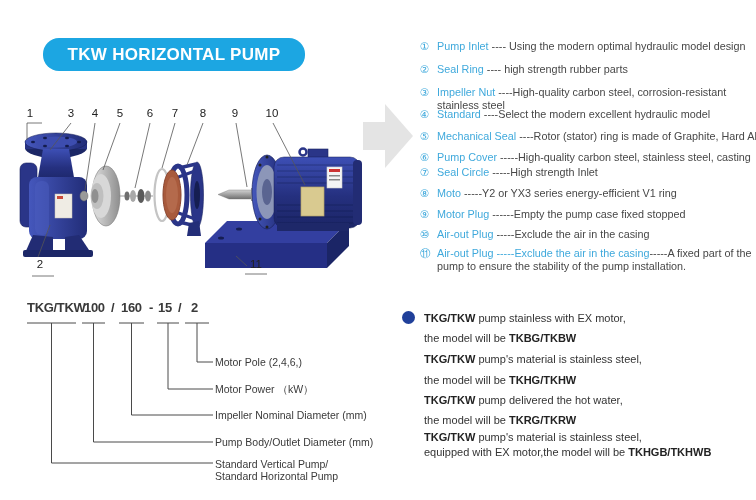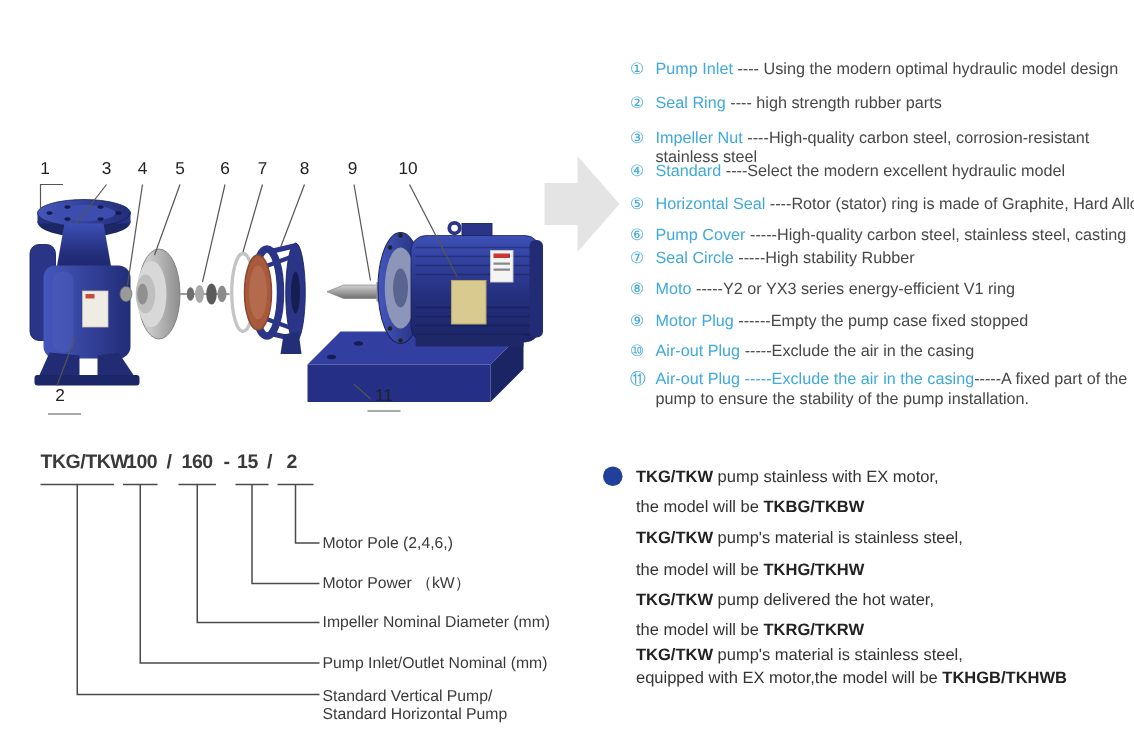--- a/index.html
+++ b/index.html
@@ -25,20 +25,23 @@
   
   .bullet{position:absolute;left:402px;top:311px;width:13px;height:13px;border-radius:50%;}
   .variant-line{position:absolute;left:424px;width:330px;font-size:11px;color:#333;line-height:13px;}
   .variant-line b{font-weight:bold;color:#222;}
 </style>
 </head>
 <body>
 
 <div class="page">
 
+  <div class="banner" style="background: rgb(28, 166, 226);">
+    <span>TKW HORIZONTAL PUMP</span>
+  </div>
 
   <svg class="diagram-svg" width="410" height="200" viewBox="0 0 410 200">
     <defs>
       <linearGradient id="gNavyV" x1="0" y1="0" x2="0" y2="1">
         <stop offset="0" stop-color="#3D4FB5"></stop>
           <stop offset="0.55" stop-color="#25307F"></stop>
           <stop offset="1" stop-color="#1B2566"></stop>
       </linearGradient>
       <linearGradient id="gNavyH" x1="0" y1="0" x2="1" y2="0">
         <stop offset="0" stop-color="#4557BC"></stop>
@@ -180,23 +183,23 @@
       <span class="callout" style="left: 272px; top: 107px;">10</span>
       <span class="callout" style="left: 40px; top: 258px;">2</span>
       <span class="callout" style="left: 256px; top: 258px;">11</span>
     </div>
 
   <div class="parts" id="parts-list">
       <div class="part-row" style="top: 40px;"><span class="pnum">①</span><span class="pname">Pump Inlet</span><span class="pdesc"> ---- Using the modern optimal hydraulic model design</span></div>
       <div class="part-row" style="top: 63px;"><span class="pnum">②</span><span class="pname">Seal Ring</span><span class="pdesc"> ---- high strength rubber parts</span></div>
       <div class="part-row" style="top: 86px;"><span class="pnum">③</span><span class="pname">Impeller Nut</span><span class="pdesc"> ----High-quality carbon steel, corrosion-resistant stainless steel</span></div>
       <div class="part-row" style="top: 108px;"><span class="pnum">④</span><span class="pname">Standard</span><span class="pdesc"> ----Select the modern excellent hydraulic model</span></div>
-      <div class="part-row" style="top: 130px;"><span class="pnum">⑤</span><span class="pname">Horizontal Seal</span><span class="pdesc"> ----Rotor (stator) ring is made of Graphite, Hard Alloy</span></div>
+      <div class="part-row" style="top: 130px;"><span class="pnum">⑤</span><span class="pname">Mechanical Seal</span><span class="pdesc"> ----Rotor (stator) ring is made of Graphite, Hard Alloy</span></div>
       <div class="part-row" style="top: 151px;"><span class="pnum">⑥</span><span class="pname">Pump Cover</span><span class="pdesc"> -----High-quality carbon steel, stainless steel, casting</span></div>
-      <div class="part-row" style="top: 166px;"><span class="pnum">⑦</span><span class="pname">Seal Circle</span><span class="pdesc"> -----High stability Rubber</span></div>
+      <div class="part-row" style="top: 166px;"><span class="pnum">⑦</span><span class="pname">Seal Circle</span><span class="pdesc"> -----High strength Inlet</span></div>
       <div class="part-row" style="top: 187px;"><span class="pnum">⑧</span><span class="pname">Moto</span><span class="pdesc"> -----Y2 or YX3 series energy-efficient V1 ring</span></div>
       <div class="part-row" style="top: 208px;"><span class="pnum">⑨</span><span class="pname">Motor Plug</span><span class="pdesc"> ------Empty the pump case fixed stopped</span></div>
       <div class="part-row" style="top: 228px;"><span class="pnum">⑩</span><span class="pname">Air-out Plug</span><span class="pdesc"> -----Exclude the air in the casing</span></div>
       <div class="part-row" style="top: 247px;"><span class="pnum">⑪</span><span class="pname">Air-out Plug -----Exclude the air in the casing</span><span class="pdesc">-----A fixed part of the pump to ensure the stability of the pump installation.</span></div>
     </div>
 
   <span class="model-seg" style="left:27px">TKG/TKW</span>
   <span class="model-seg" style="left:84px">100</span>
   <span class="model-seg" style="left:111px">/</span>
   <span class="model-seg" style="left:121px">160</span>
@@ -217,21 +220,21 @@
       <path d="M131.5,28 V120 H213"></path>
       <path d="M93.5,28 V147 H213"></path>
       <path d="M51.5,28 V168 H213"></path>
     </g>
   </svg>
 
   <div id="model-labels">
       <div class="model-label" style="left: 215px; top: 356px;">Motor Pole (2,4,6,)</div>
       <div class="model-label" style="left: 215px; top: 383px;">Motor Power （kW）</div>
       <div class="model-label" style="left: 215px; top: 409px;">Impeller Nominal Diameter (mm)</div>
-      <div class="model-label" style="left: 215px; top: 436px;">Pump Inlet/Outlet Nominal (mm)</div>
+      <div class="model-label" style="left: 215px; top: 436px;">Pump Body/Outlet Diameter (mm)</div>
       <div class="model-label" style="left: 215px; top: 458px;">Standard Vertical Pump/
 Standard Horizontal Pump</div>
     </div>
 
   <span class="bullet" style="background: rgb(32, 64, 154);"></span>
   <div id="variant-lines">
       <div class="variant-line" style="top: 312px;"><b>TKG/TKW</b><span> pump stainless with EX motor,</span></div>
       <div class="variant-line" style="top: 332px;"><span>the model will be </span><b>TKBG/TKBW</b></div>
       <div class="variant-line" style="top: 353px;"><b>TKG/TKW</b><span> pump's material is stainless steel,</span></div>
       <div class="variant-line" style="top: 374px;"><span>the model will be </span><b>TKHG/TKHW</b></div>

